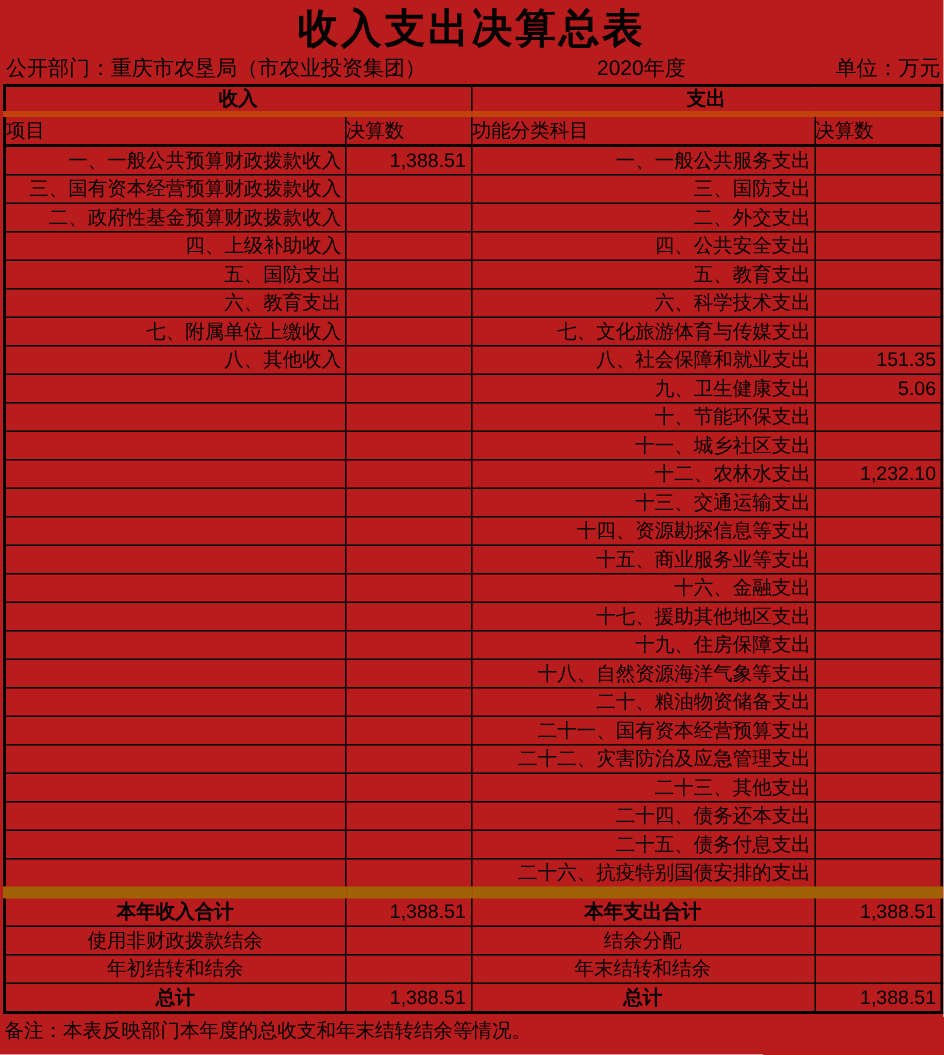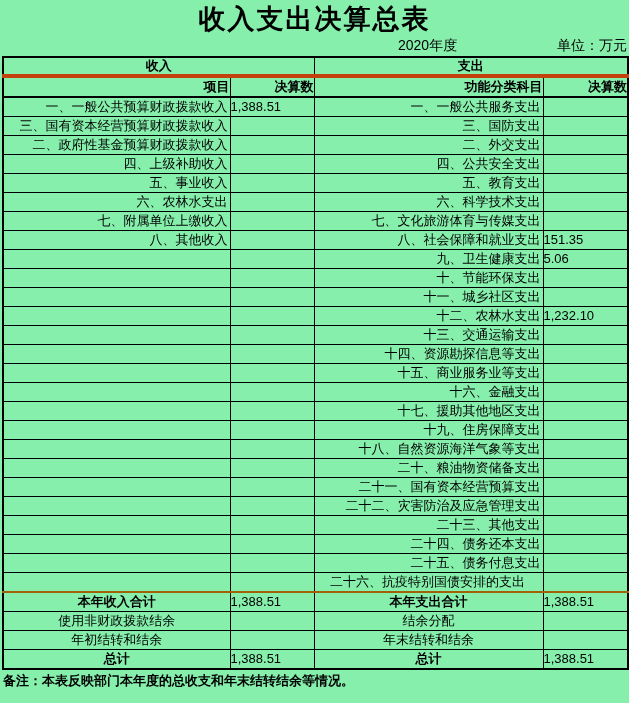--- a/index.html
+++ b/index.html
@@ -1,18 +1,18 @@
 <!DOCTYPE html>
 <html><head>
 <meta charset="utf-8">
 <style>
   html, body { margin: 0; padding: 0; background: #fff; }
   .page {
     width: 629px; height: 703px; position: relative;
-    background: #86efac; color: #000;
+    background: #b91c1c; color: #000;
     font-family: "Liberation Sans", sans-serif;
     overflow: hidden;
   }
   .title {
     margin: 0; padding-top: 4px;
     font-size: 27px; line-height: 30px; font-weight: bold;
     text-align: center; letter-spacing: 2px;
   }
   .meta-row {
     position: relative; width: 625px; height: 19px;
@@ -30,41 +30,42 @@
   col.c-amt-l   { width: 84px;  }
   col.c-item-r  { width: 229px; }
   col.c-amt-r   { width: 85px;  }
   th, td {
     border: 1px solid #000;
     font-size: 13px; line-height: 16px;
     padding: 0; overflow: hidden; white-space: nowrap;
     font-weight: normal;
   }
   thead tr.sec-row th { height: 16px; border-bottom: 4px solid #c2410c; font-weight: bold; text-align: center; }
-  thead tr.col-row th { height: 18px; border-bottom: 2px solid #000; font-weight: bold; text-align: right; }
+  thead tr.col-row th { height: 18px; border-bottom: 2px solid #000; font-weight: normal; text-align: left; }
   tbody td { height: 18px; }
   td.item   { text-align: right;  padding-left: 4px; padding-right: 2px; }
-  td.center { text-align: center; padding-left: 0; }
-  td.amount { padding-right: 3px; }
-  tbody#summary-rows tr:first-child td { border-top: 2px solid #a16207; }
+  td.center { padding-left: 0; }
+  td.amount { text-align: right; padding-right: 3px; }
+  tbody#summary-rows tr:first-child td { border-top: 8px solid #a16207; }
   td.sum-label { text-align: center; }
   tr.bold td.sum-label { font-weight: bold; }
   .footnote {
     margin: 3px 0 12px 3px;
-    font-size: 13px; line-height: 15px; font-weight: bold;
+    font-size: 13px; line-height: 15px;
   }
 </style>
 </head>
 <body>
 
 <div class="page">
 
   <h1 class="title">收入支出决算总表</h1>
 
   <div class="meta-row">
+    <span class="meta-dept">公开部门：重庆市农垦局（市农业投资集团）</span>
     <span class="meta-year">2020年度</span>
     <span class="meta-unit">单位：万元</span>
   </div>
 
   <table class="main">
     <colgroup>
       <col class="c-item-l">
         <col class="c-amt-l">
         <col class="c-item-r">
         <col class="c-amt-r">
@@ -100,27 +101,27 @@
           <td class="item">二、外交支出</td>
           <td class="amount"></td>
         </tr>
         <tr>
           <td class="item">四、上级补助收入</td>
           <td class="amount"></td>
           <td class="item">四、公共安全支出</td>
           <td class="amount"></td>
         </tr>
         <tr>
-          <td class="item">五、事业收入</td>
+          <td class="item">五、国防支出</td>
           <td class="amount"></td>
           <td class="item">五、教育支出</td>
           <td class="amount"></td>
         </tr>
         <tr>
-          <td class="item">六、农林水支出</td>
+          <td class="item">六、教育支出</td>
           <td class="amount"></td>
           <td class="item">六、科学技术支出</td>
           <td class="amount"></td>
         </tr>
         <tr>
           <td class="item">七、附属单位上缴收入</td>
           <td class="amount"></td>
           <td class="item">七、文化旅游体育与传媒支出</td>
           <td class="amount"></td>
         </tr>

